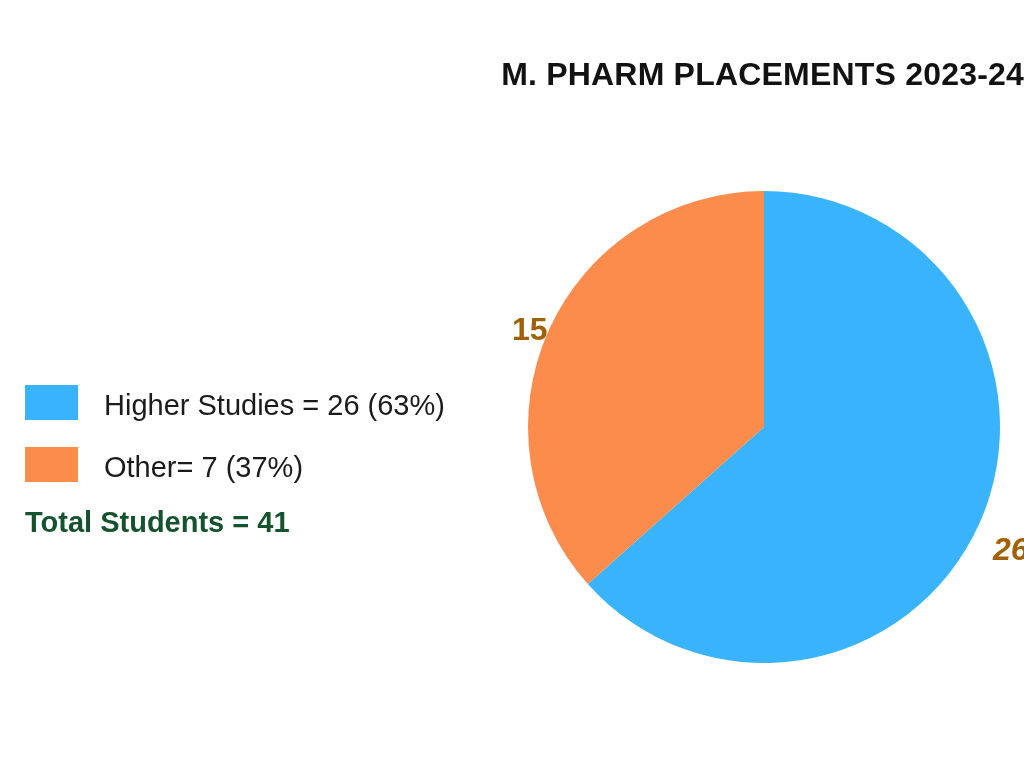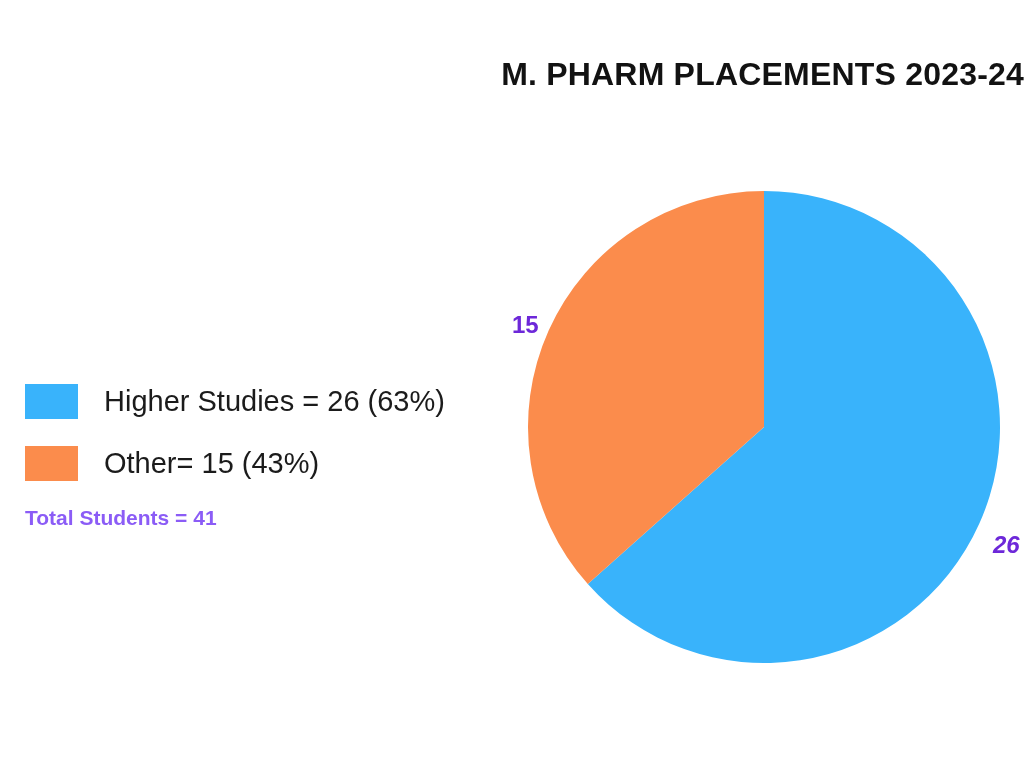--- a/index.html
+++ b/index.html
@@ -31,84 +31,84 @@
 
   
   #legend {
     position: absolute;
     left: 25px;
     top: 382px;
     width: 470px;
   }
   .legend-row {
     display: flex;
-    align-items: center;
+    align-items: flex-end;
     height: 38px;
     margin-bottom: 24px;
   }
   .legend-swatch {
     width: 53px;
     height: 35px;
     flex: 0 0 auto;
   }
   .legend-label {
     margin-left: 26px;
     font-size: 29px;
     font-weight: normal;
     color: #1b1b1b;
     white-space: nowrap;
     line-height: 1;
   }
   #legend-total {
     margin-top: 22px;
-    font-size: 21px;
+    font-size: 29px;
     font-weight: bold;
-    color: #8b5cf6;
+    color: #14532d;
     white-space: nowrap;
   }
 
   
   #pie-wrap {
     position: absolute;
     left: 490px;
     top: 165px;
     width: 534px;
     height: 524px;
   }
   #pie-svg {
     position: absolute;
     left: 0;
     top: 0;
   }
   .pie-value-label {
     position: absolute;
-    font-size: 24px;
+    font-size: 32px;
     font-weight: bold;
-    color: #6d28d9;
+    color: #a16207;
     line-height: 1;
     white-space: nowrap;
   }
   #pie-label-0 { left: 503px; top: 368px; font-style: italic; }  
   #pie-label-1 { left: 22px;  top: 148px; }  
 </style>
 </head>
 <body>
 
 <div id="chart-title">M. PHARM PLACEMENTS 2023-24</div>
 
 <div id="legend">
 
   <div class="legend-row">
     <span class="legend-swatch" style="background:#39B3FB"></span>
     <span class="legend-label">Higher Studies = 26 (63%)</span>
   </div>
 
   <div class="legend-row">
     <span class="legend-swatch" style="background:#FB8C4C"></span>
-    <span class="legend-label">Other= 15 (43%)</span>
+    <span class="legend-label">Other= 7 (37%)</span>
   </div>
 
   <div id="legend-total">Total Students = 41</div>
 </div>
 
 <div id="pie-wrap">
   <svg id="pie-svg" width="534" height="524" viewBox="0 0 534 524">
     <g id="pie-slices">
         <path d="M 274 262 L 274 26 A 236 236 0 1 1 97.8134396995768 419.0168652390734 Z" fill="#39B3FB"></path>
         <path d="M 274 262 L 97.8134396995768 419.0168652390734 A 236 236 0 0 1 273.99999999999994 26 Z" fill="#FB8C4C"></path>

